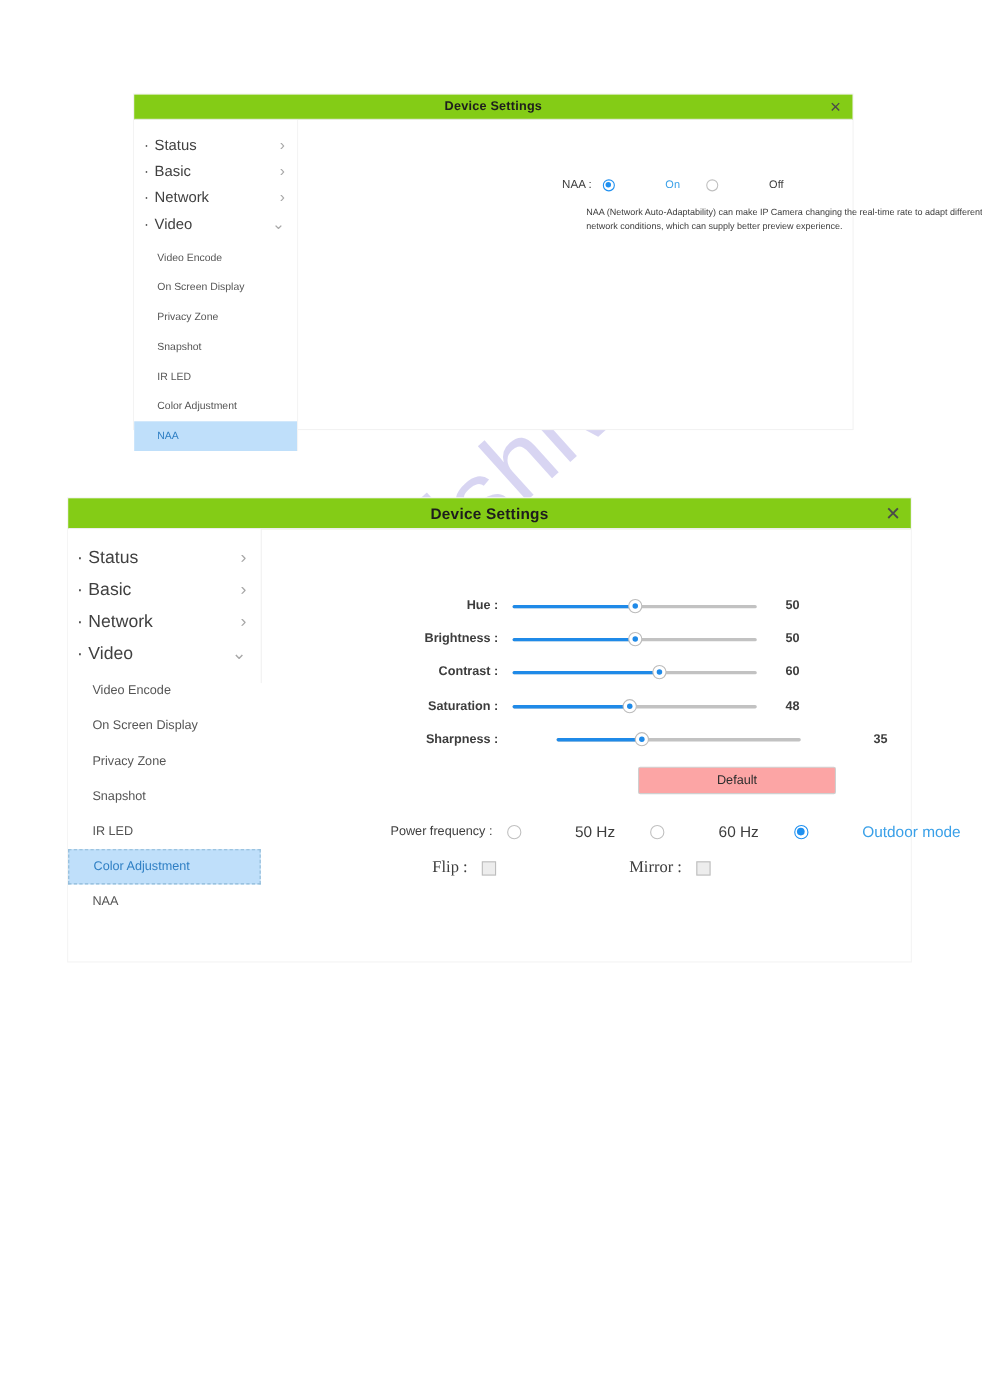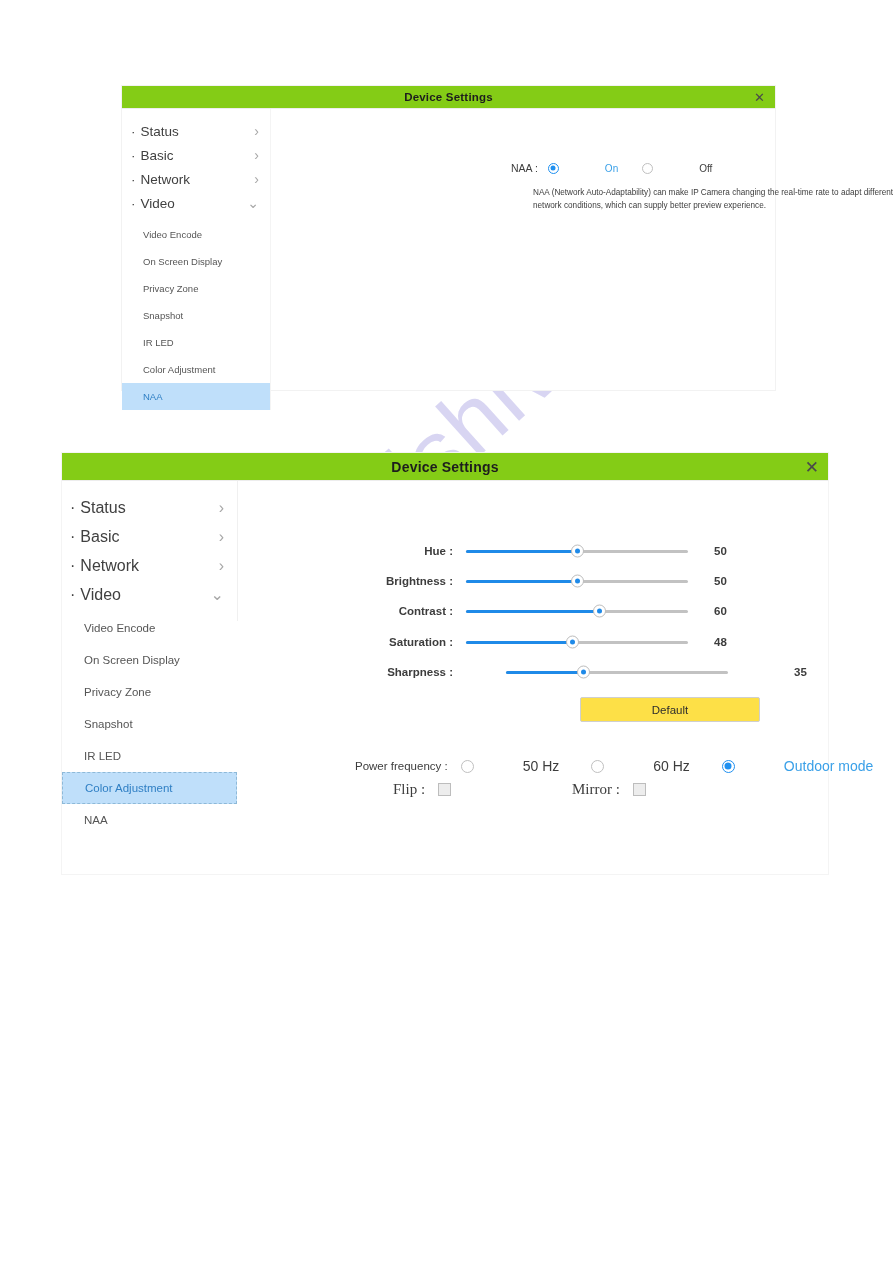--- a/index.html
+++ b/index.html
@@ -306,34 +306,34 @@
     color: #3d3d3d;
     text-align: left;
   }
 
   .default-btn {
     position: absolute;
     left: 343px;
     top: 216px;
     width: 180px;
     height: 25px;
-    background: #fde047;
+    background: #fca5a5;
     border: 1px solid #cfcfcf;
     border-radius: 2px;
     font-family: "Liberation Sans", sans-serif;
     font-size: 11.5px;
     color: #2d2d2d;
     cursor: pointer;
     padding: 0;
   }
 
   .freq-row {
     position: absolute;
     left: 118px;
-    top: 277px;
+    top: 267px;
     display: flex;
     align-items: center;
     white-space: nowrap;
   }
   .freq-label {
     font-size: 11.5px;
     color: #3d3d3d;
     margin-right: 13px;
   }
   .freq-row .radio-opt { font-size: 14px; margin-right: 32px; }

